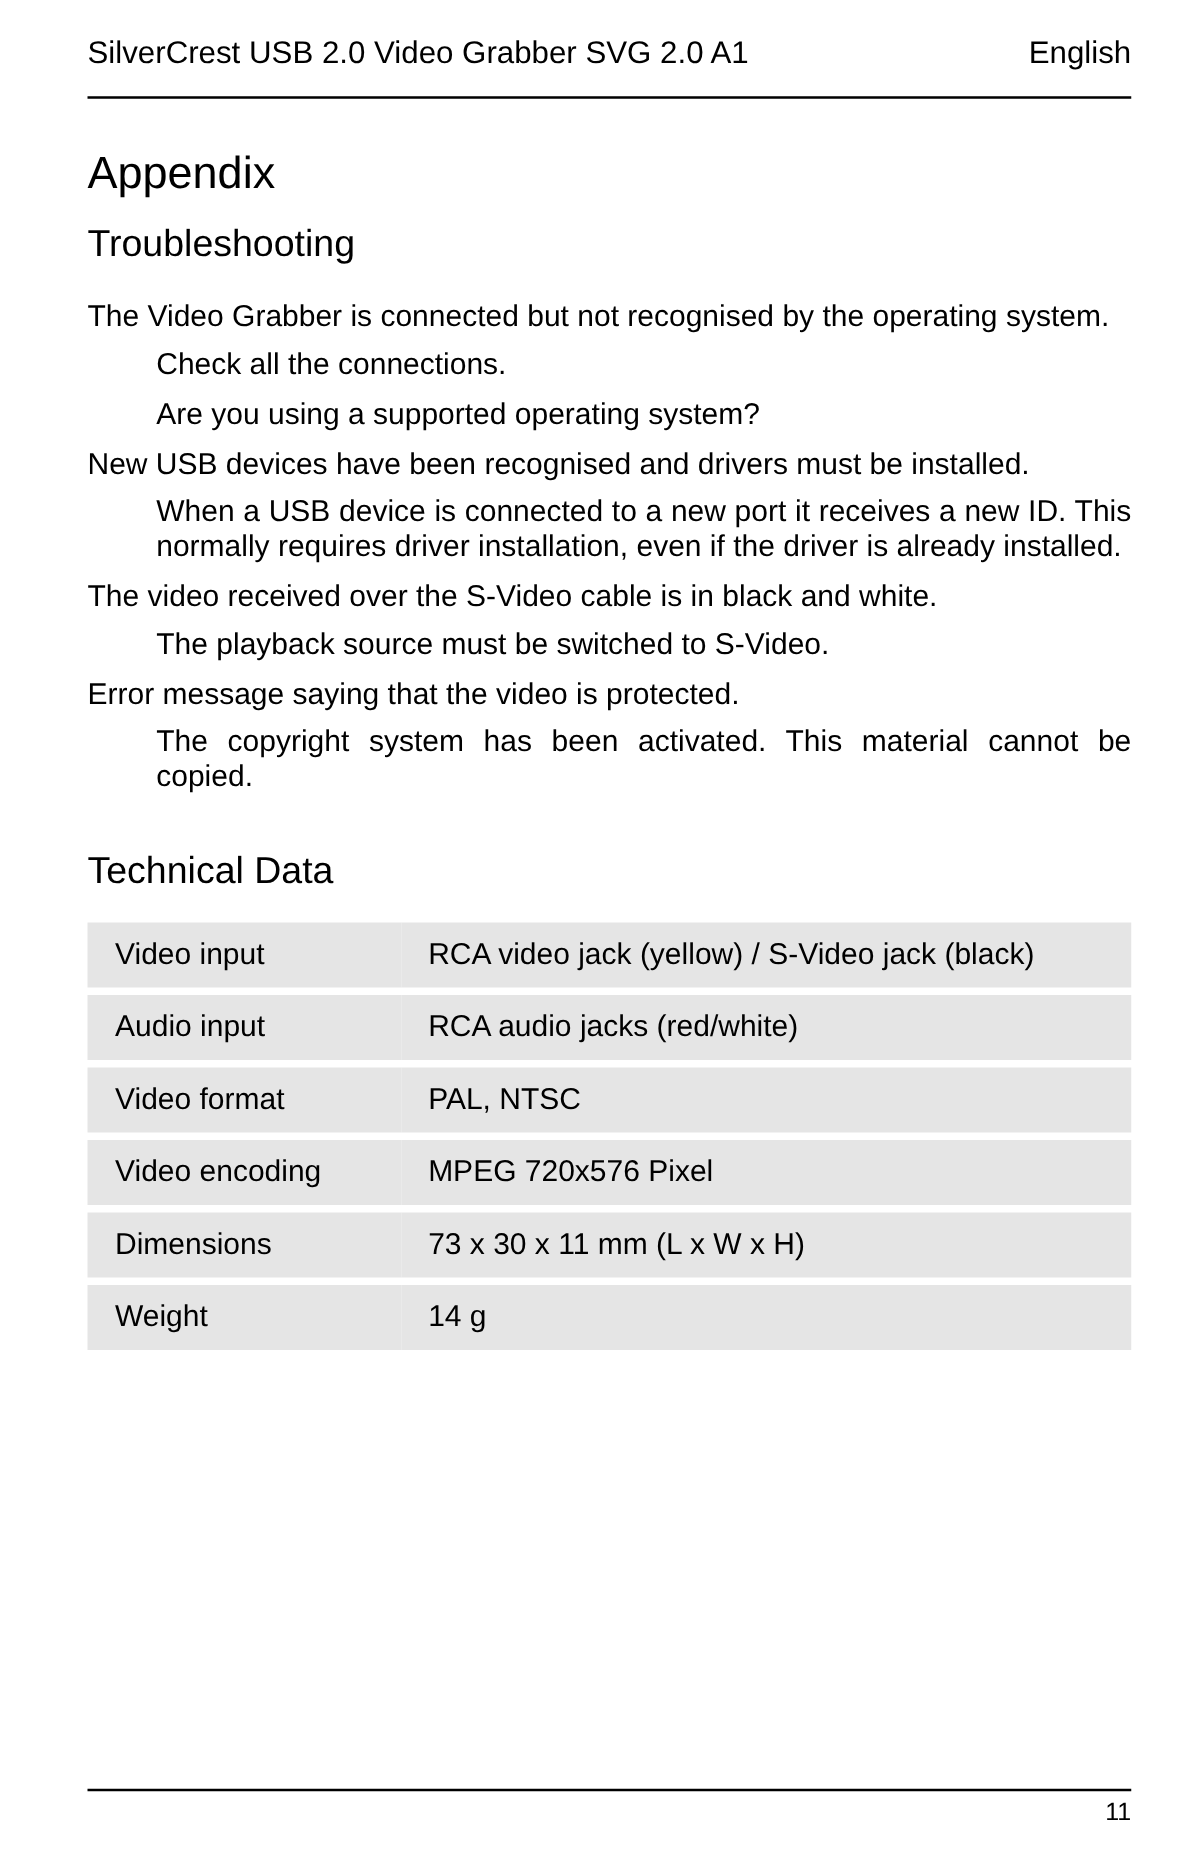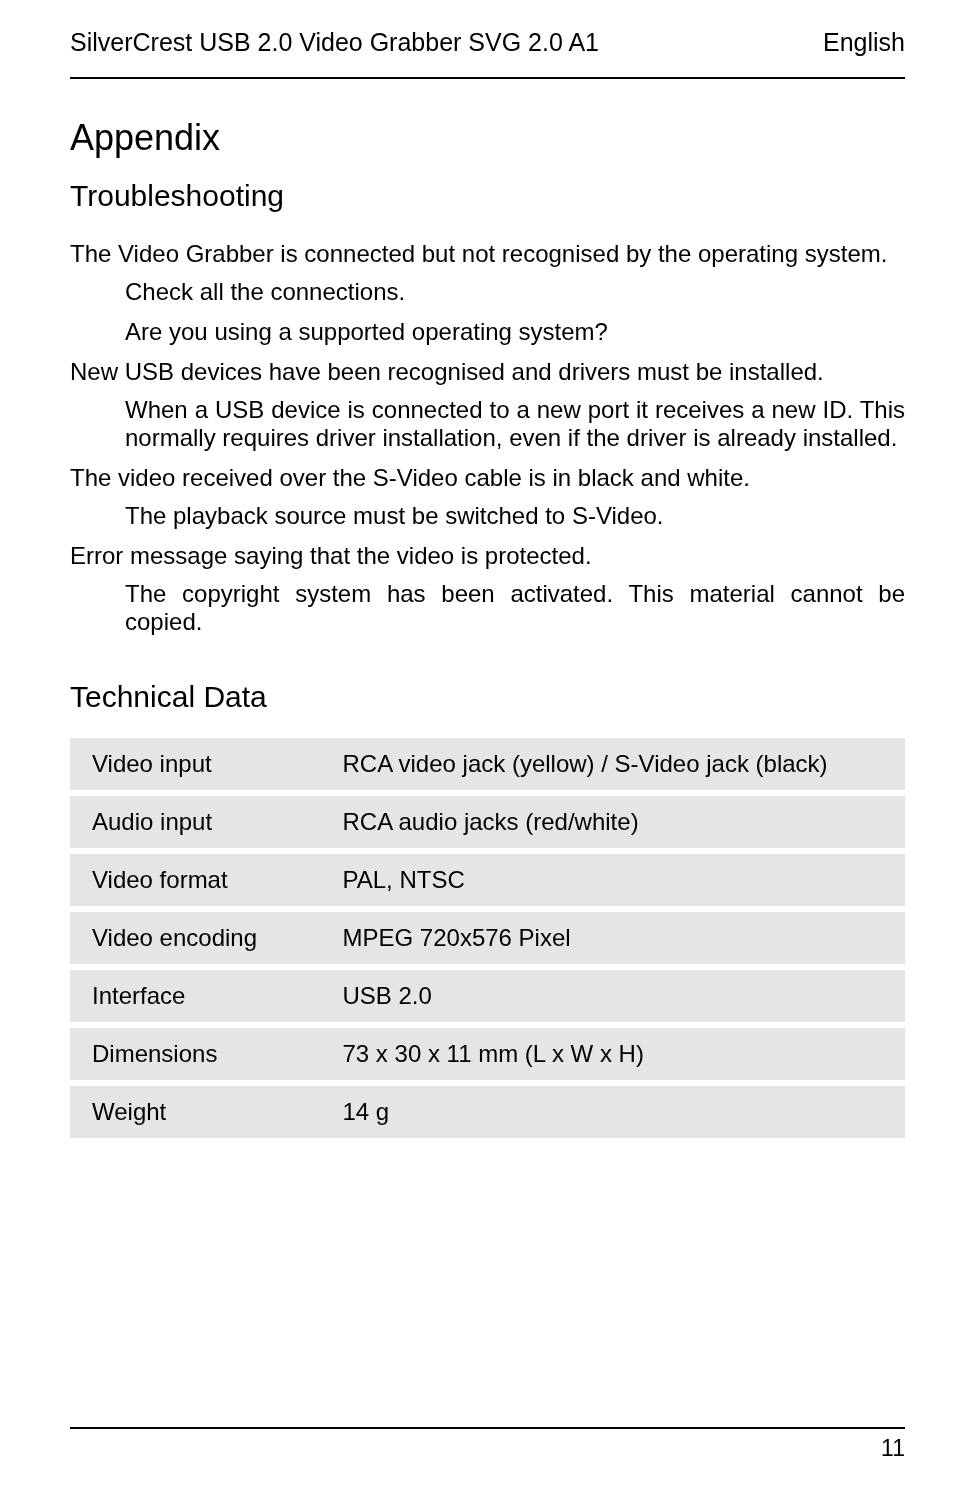--- a/index.html
+++ b/index.html
@@ -26,21 +26,21 @@
   h2.tech { margin-top: 44px; margin-bottom: 18px; }
   .content { flex: 1; }
   .issue { font-size: 24px; margin-bottom: 10px; }
   .answer { font-size: 24px; margin-left: 55px; margin-bottom: 12px; }
   .answer.justify { text-align: justify; }
   table.specs { width: 100%; border-collapse: separate; border-spacing: 0 6px; }
   table.specs td { background: #e5e5e5; font-size: 24px; padding: 12px 8px 12px 22px; vertical-align: top; }
   table.specs td:first-child { width: 30%; }
   .footer-wrap { margin-top: auto; }
   .footer-line { border-top: 2px solid #000; margin-bottom: 6px; }
-  .footer-row { display: flex; justify-content: flex-end; font-size: 23px; }
+  .footer-row { display: flex; justify-content: flex-end; font-size: 20px; }
 </style>
 </head>
 <body>
 
 <div class="header-row">
   <span>SilverCrest USB 2.0 Video Grabber SVG 2.0 A1</span>
   <span>English</span>
 </div>
 
 <div class="content">
@@ -70,24 +70,20 @@
         </tr>
         <tr>
           <td>Video format</td>
           <td>PAL, NTSC</td>
         </tr>
         <tr>
           <td>Video encoding</td>
           <td>MPEG 720x576 Pixel</td>
         </tr>
         <tr>
-          <td>Interface</td>
-          <td>USB 2.0</td>
-        </tr>
-        <tr>
           <td>Dimensions</td>
           <td>73 x 30 x 11 mm (L x W x H)</td>
         </tr>
         <tr>
           <td>Weight</td>
           <td>14 g</td>
         </tr>
       </tbody>
   </table>
 </div>

